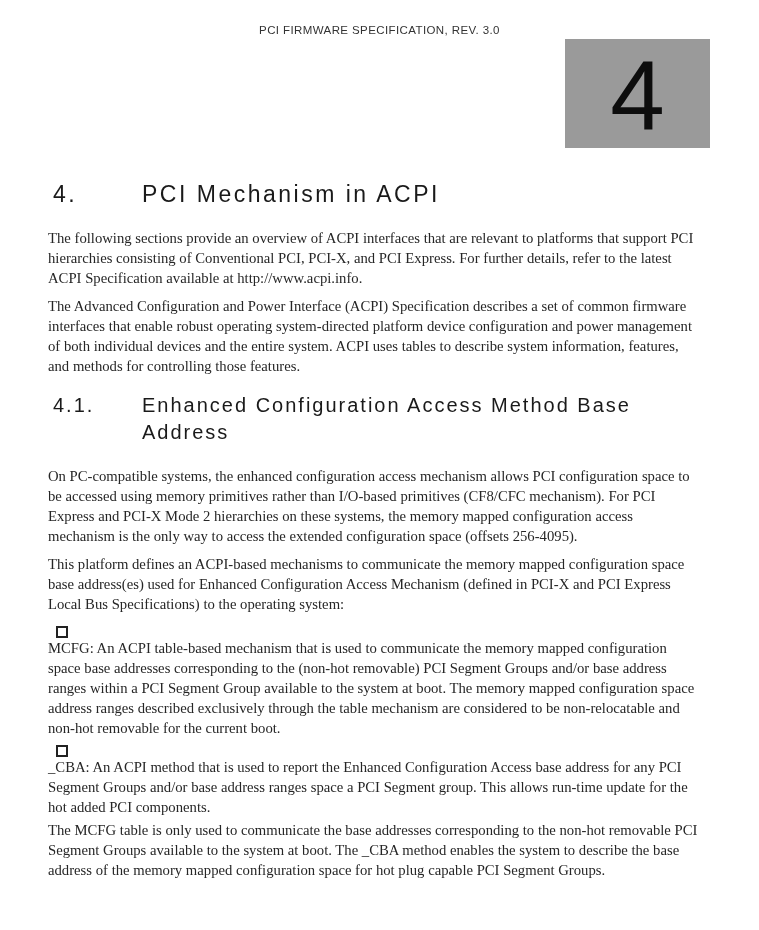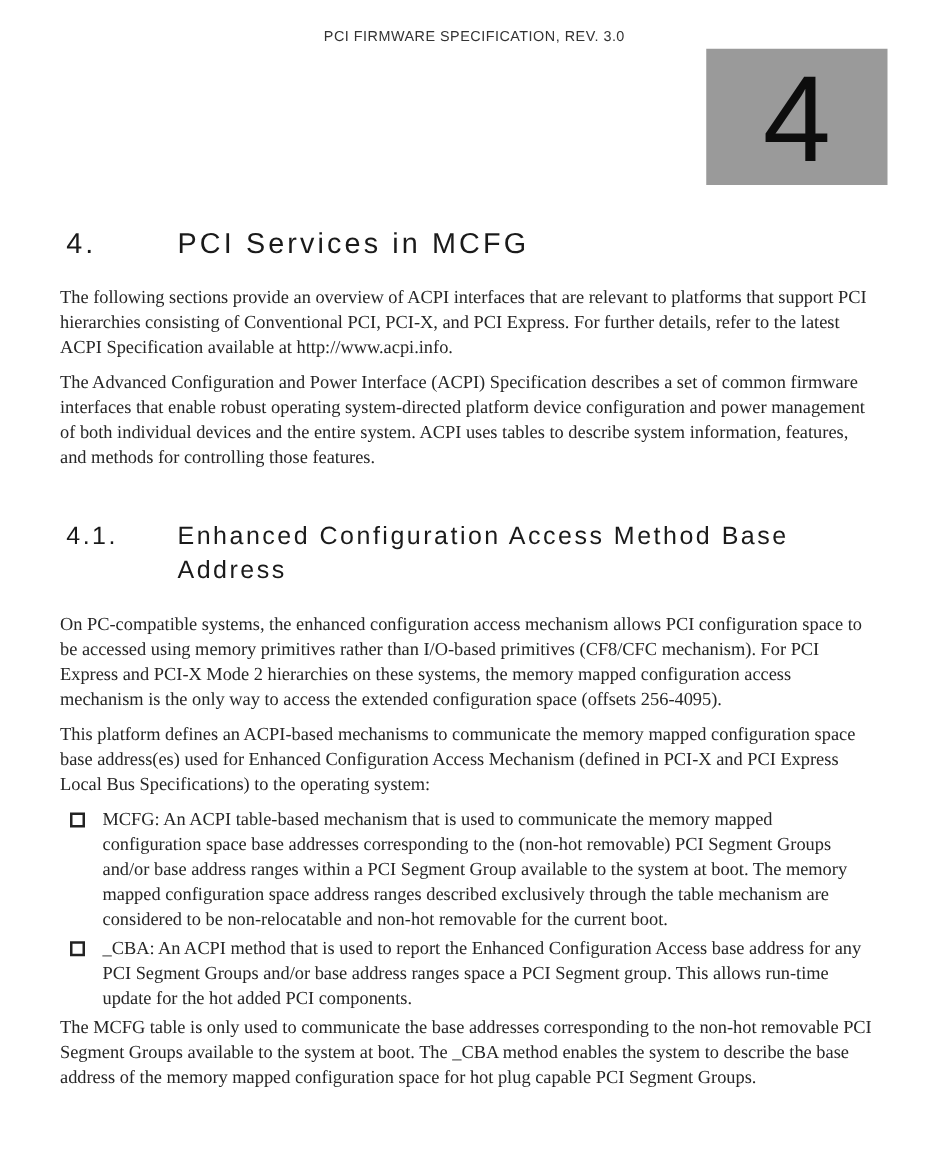--- a/index.html
+++ b/index.html
@@ -40,35 +40,35 @@
     font-size:23px;line-height:28px;letter-spacing:2.5px;
     color:#1a1a1a;
     margin:0 0 20px 0;padding-left:5px;
   }
   h2{
     display:flex;align-items:baseline;
     font-family:"Liberation Sans", sans-serif;
     font-weight:400;
     font-size:20px;line-height:27px;letter-spacing:2px;
     color:#1a1a1a;
-    margin:40px 0 20px 0;padding-left:5px;
+    margin:16px 0 20px 0;padding-left:5px;
   }
   .h-num{flex:none;width:89px;}
   h2 .h-title{max-width:550px;}
   p{
     margin:0 0 8px 0;
     font-size:14.7px;line-height:20px;
   }
   ul.square-list{
     list-style:none;margin:2px 0 3px 0;padding:0;
   }
   ul.square-list li{
     display:flex;
     margin:0 0 3px 0;
-    font-size:14.7px;line-height:20px;
+    font-size:14.7px;line-height:20px;flex-direction:column;
   }
   .sq{
     flex:none;
     width:8px;height:8px;
     border:2px solid #222222;
     margin:4px 14px 0 8px;
     background:transparent;
   }
 </style>
 </head>
@@ -79,21 +79,21 @@
   <div class="running-header">PCI FIRMWARE SPECIFICATION, REV. 3.0</div>
 
   <div class="chapter-tab" style="background: rgb(154, 154, 154);">
     <span class="num">4</span>
   </div>
 
   <div class="content">
 
     <h1>
       <span class="h-num">4.</span>
-      <span class="h-title">PCI Services in MCFG</span>
+      <span class="h-title">PCI Mechanism in ACPI</span>
     </h1>
 
     <p>The following sections provide an overview of ACPI interfaces that are relevant to platforms that support PCI hierarchies consisting of Conventional PCI, PCI-X, and PCI Express.  For further details, refer to the latest ACPI Specification available at http://www.acpi.info.</p>
 
     <p>The Advanced Configuration and Power Interface (ACPI) Specification describes a set of common firmware interfaces that enable robust operating system-directed platform device configuration and power management of both individual devices and the entire system.  ACPI uses tables to describe system information, features, and methods for controlling those features.</p>
 
     <h2>
       <span class="h-num">4.1.</span>
       <span class="h-title">Enhanced Configuration Access Method Base Address</span>
     </h2>

